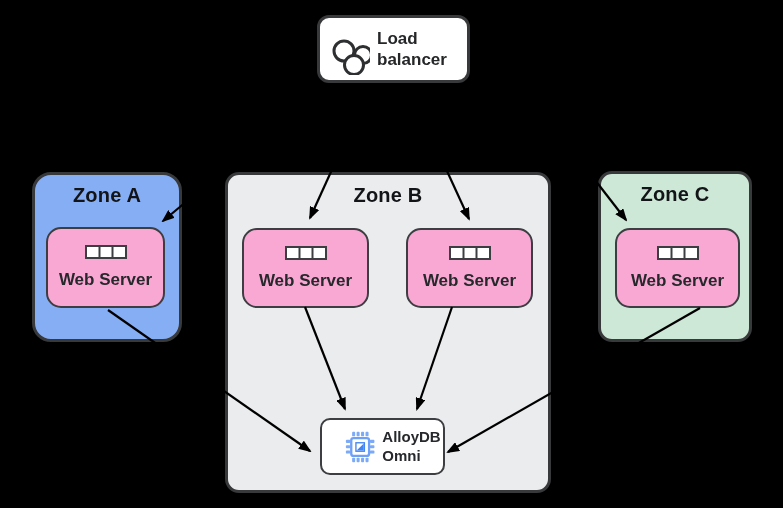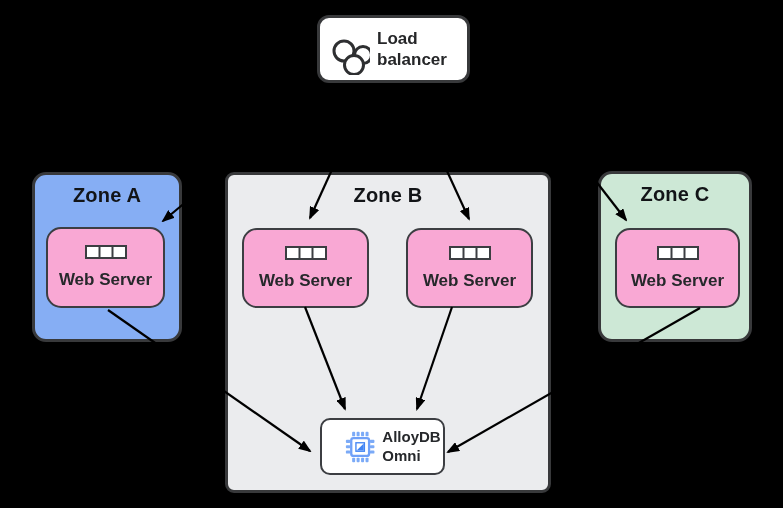--- a/index.html
+++ b/index.html
@@ -26,22 +26,22 @@
 
   
   .zone{
     position:absolute;box-sizing:border-box;
     border:3px solid #38393b;border-radius:14px;
   }
   .zone-title{
     text-align:center;font-size:20px;font-weight:bold;color:#121417;
     padding-top:9px;letter-spacing:.2px;
   }
-  .zone-a{left:32px;top:172px;width:150px;height:170px;}
-  .zone-b{left:225px;top:172px;width:326px;height:321px;border-radius:9px;}
+  .zone-a{left:32px;top:172px;width:150px;height:170px;border-radius:19px;}
+  .zone-b{left:225px;top:172px;width:326px;height:321px;}
   .zone-c{left:598px;top:171px;width:154px;height:171px;}
 
   
   .ws-box{
     position:absolute;box-sizing:border-box;background:#f9a8d4;
     border:2.5px solid #3c3e42;border-radius:15px;
     display:flex;flex-direction:column;align-items:center;justify-content:center;
     gap:11px;
   }
   .ws-label{font-size:17px;font-weight:bold;color:#26282b;white-space:nowrap;}

